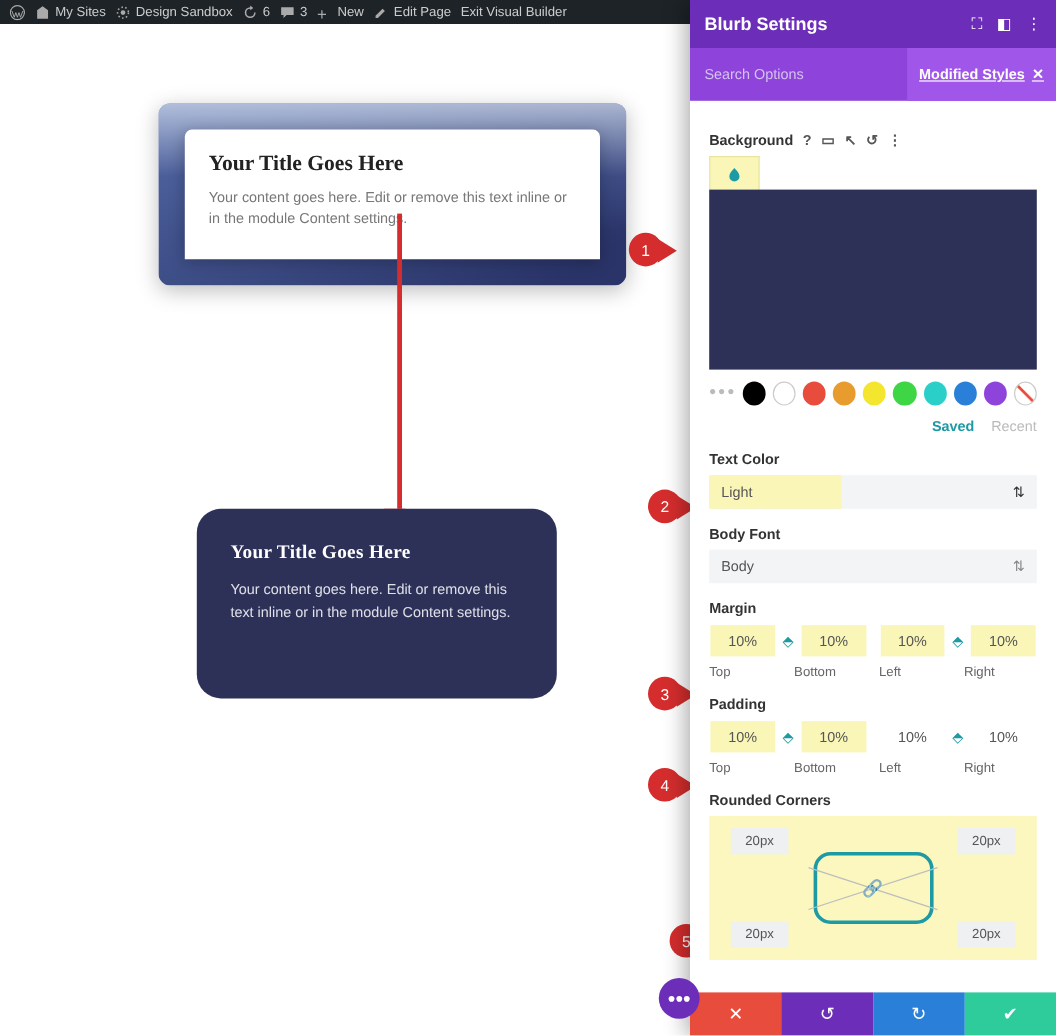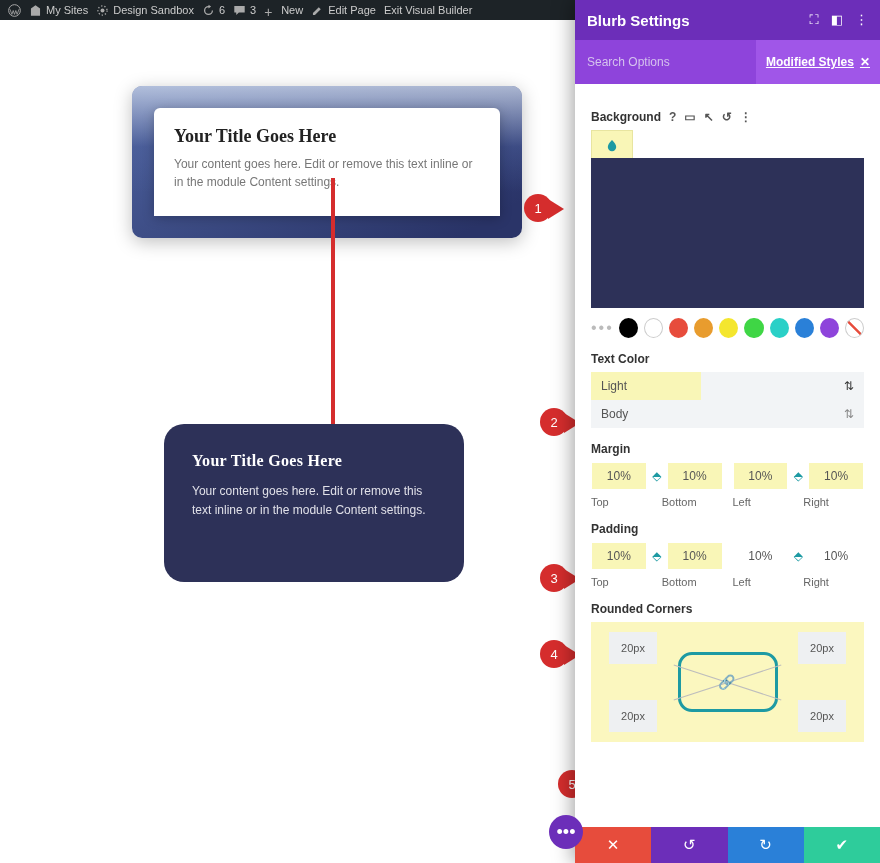--- a/index.html
+++ b/index.html
@@ -64,21 +64,21 @@
 
   .spacing-row { display:flex; gap:10px; margin-top:2px;}
   .spacing-col { flex:1; text-align:left; }
   .sp-label { font-size:11px; color:#666; margin-top:4px;}
   .sp-pair { display:flex; flex:1; border:1px solid transparent;}
   .sp-pair .cell { flex:1; height:26px; display:flex; align-items:center; justify-content:center; font-size:12px; color:#555;}
   .sp-pair .cell.hl { background:#f9f6b7;}
   .sp-pair .lk { width:22px; display:flex; align-items:center; justify-content:center; color:#1d9aa3; }
 
   .corners-box { background:#fbf7bf; height:120px; margin-top:4px; position:relative;}
-  .corner-val { position:absolute; background:#eef0f2; width:48px; height:32px; font-size:11px; color:#555; display:flex; align-items:center; justify-content:center;text-align:right;}
+  .corner-val { position:absolute; background:#eef0f2; width:48px; height:22px; font-size:11px; color:#555; display:flex; align-items:center; justify-content:center;text-align:right;}
   .corner-shape { position:absolute; left:50%; top:50%; transform:translate(-50%,-50%); width:100px; height:60px; border:3px solid #1d9aa3; border-radius:14px;}
   .corner-shape::before, .corner-shape::after { content:""; position:absolute; background:#bdbdbd; height:1px;}
   .corner-shape::before { width:120%; left:-10%; top:50%; transform:rotate(18deg);}
   .corner-shape::after { width:120%; left:-10%; top:50%; transform:rotate(-18deg);}
   .corner-link { position:absolute; left:50%; top:50%; transform:translate(-50%,-50%); width:20px; height:20px; background:#fff0; color:#1d9aa3; font-size:14px; display:flex; align-items:center; justify-content:center;}
 
   
   .actionbar { position:absolute; bottom:0; left:0; right:0; height:36px; display:flex;}
   .actionbar .left-bubble { width:34px; height:34px; border-radius:50%; background:#6c2eb9; color:#fff; display:flex; align-items:center; justify-content:center; position:absolute; left:-26px; bottom:14px; font-size:18px;}
   .actionbar .btn { flex:1; display:flex; align-items:center; justify-content:center; color:#fff; font-size:15px;}
@@ -225,30 +225,35 @@
       <span class="sw stroke" style="background:#fff"></span>
       <span class="sw" style="background:#e74c3c"></span>
       <span class="sw" style="background:#e89c2e"></span>
       <span class="sw" style="background:#f4e62e"></span>
       <span class="sw" style="background:#3fd645"></span>
       <span class="sw" style="background:#2ad0c7"></span>
       <span class="sw" style="background:#2a80d8"></span>
       <span class="sw" style="background:#8e44db"></span>
       <span class="sw stroke" style="background:linear-gradient(45deg,#fff 45%,#e74c3c 46%,#e74c3c 54%,#fff 55%)"></span>
     </div>
+    <div class="saved-row">
+      <span class="saved">Saved</span>
+      <span class="recent">Recent</span>
+    </div>
 
     <div class="section-label">Text Color</div>
     <div class="select-wrap">
       <div class="select hl">
             <span>Light</span>
           </div>
       <div style="flex:1"></div>
       <span class="chev" style="padding:0 10px">⇅</span>
     </div>
 
+    <div class="section-label">Body Font</div>
     <div class="select">
       <span>Body</span>
       <span class="chev">⇅</span>
     </div>
 
     <div class="section-label">Margin</div>
     <div class="spacing-row">
       <div class="sp-pair">
             <div class="cell hl">10%</div>
             <div class="lk">⬘</div>

